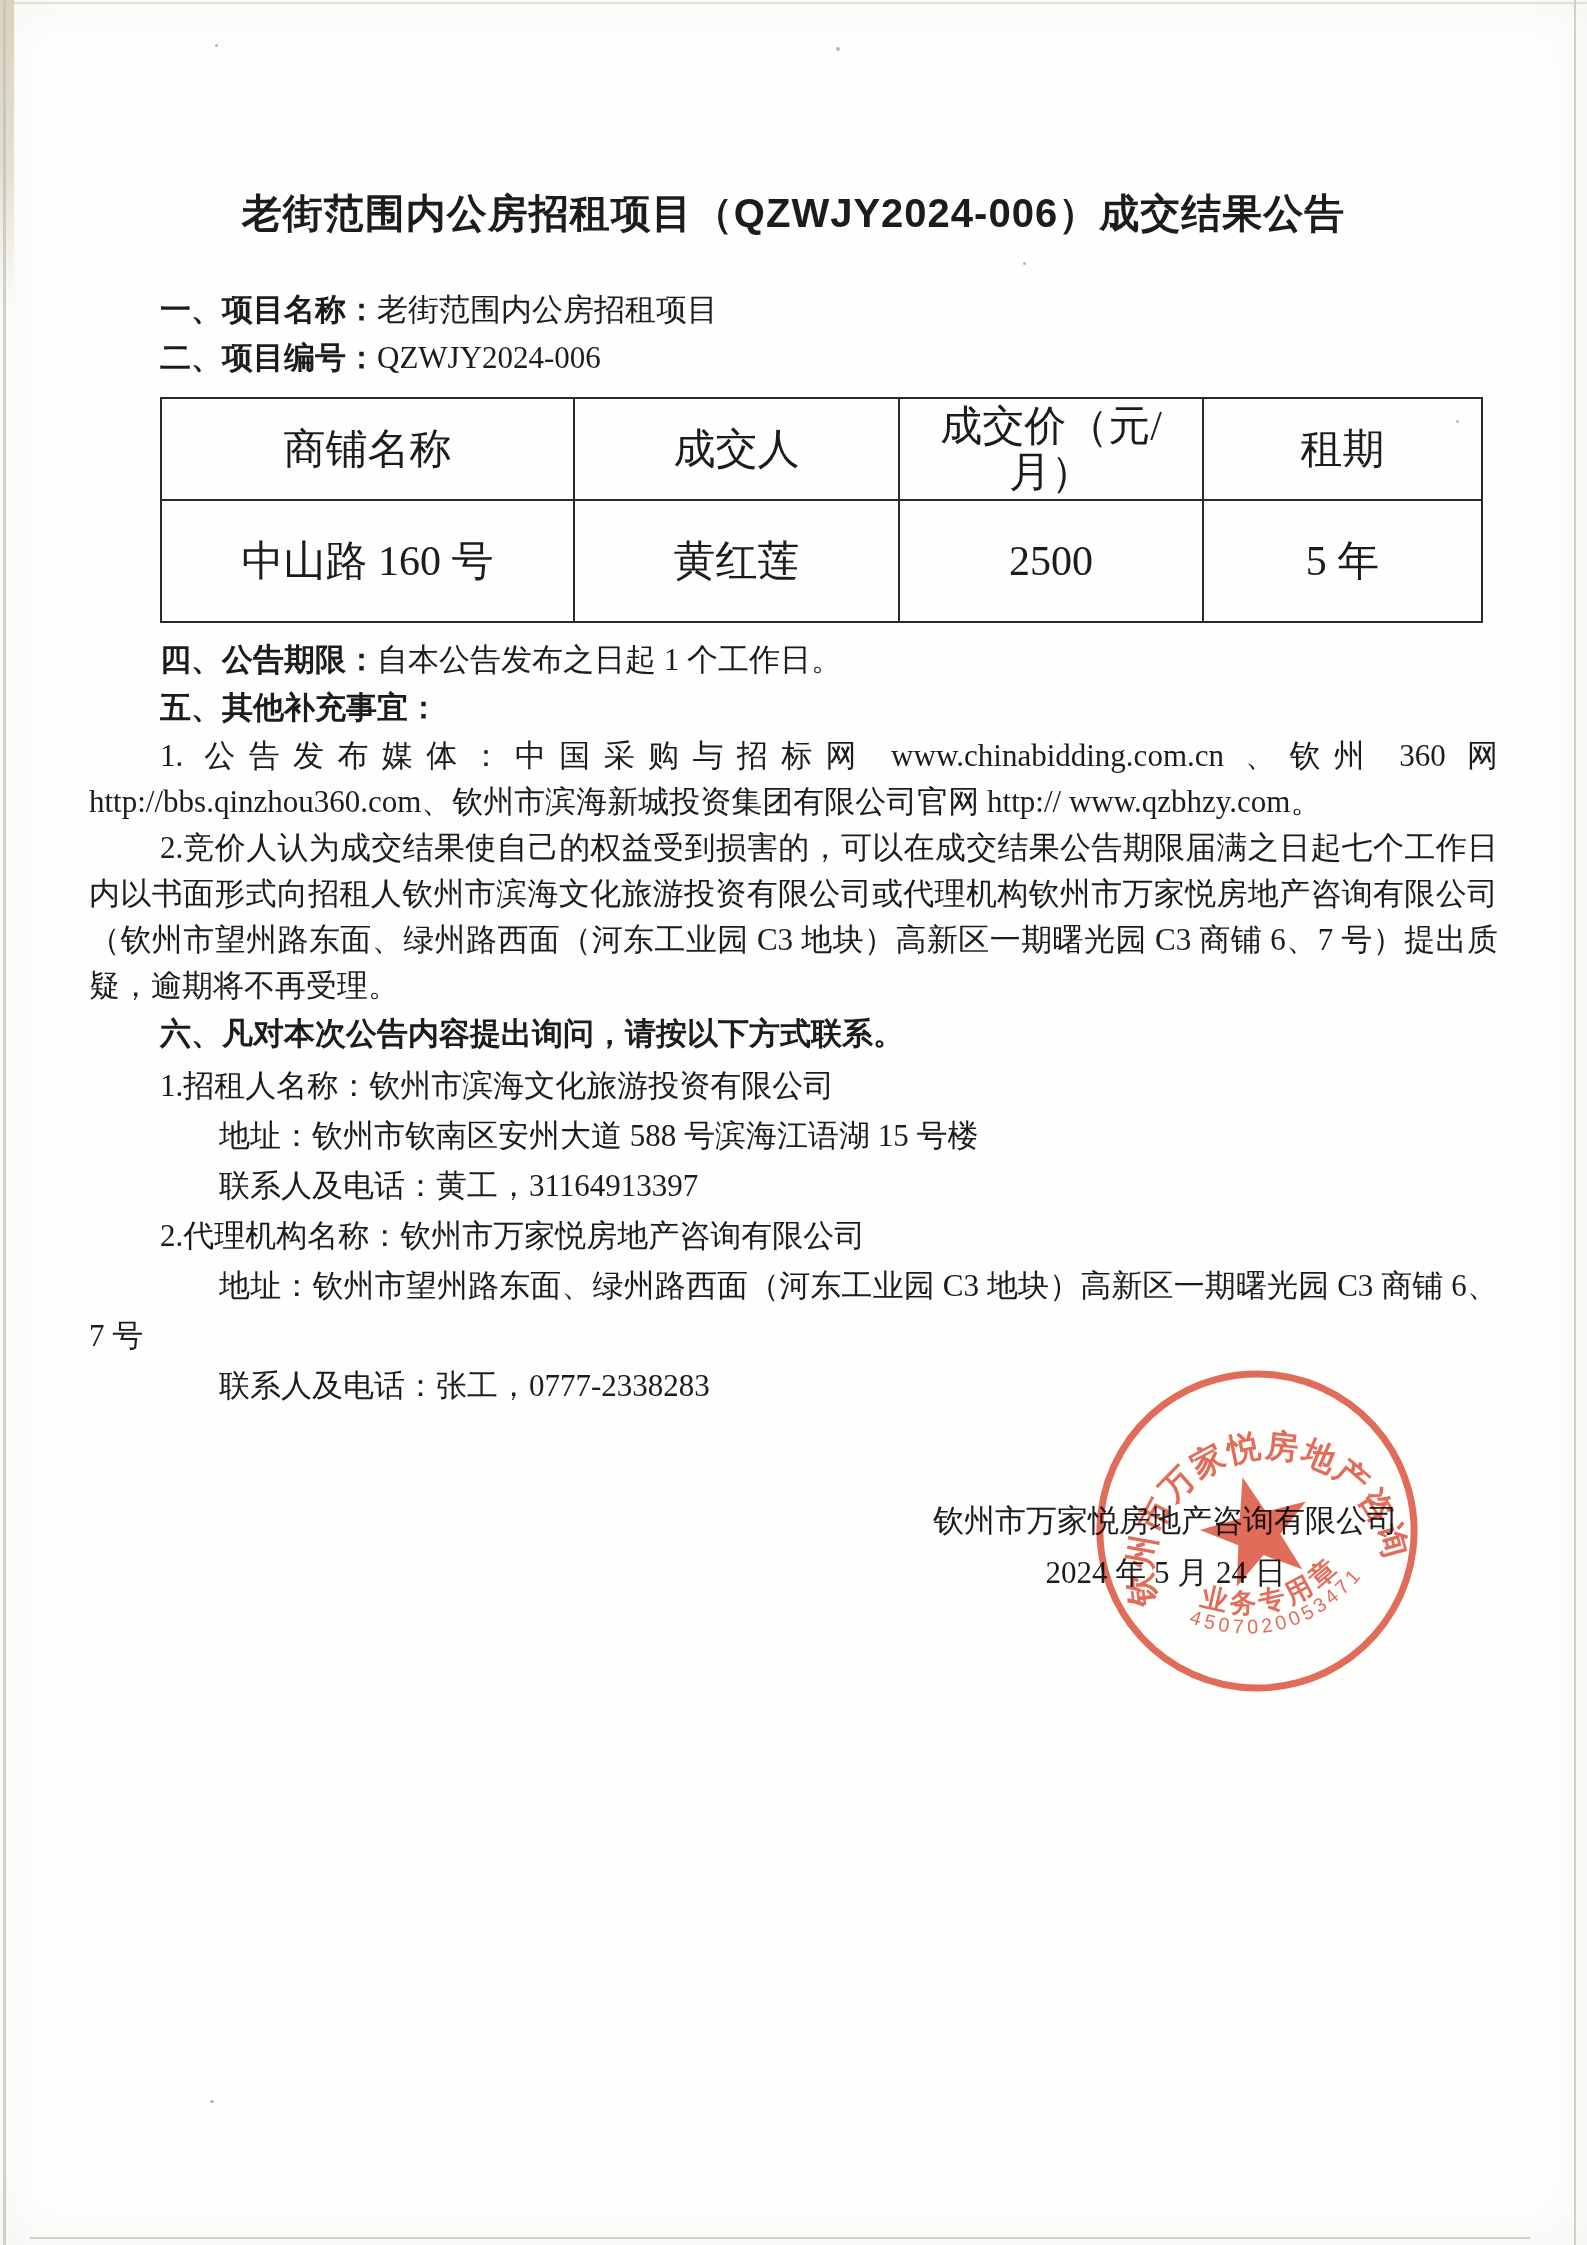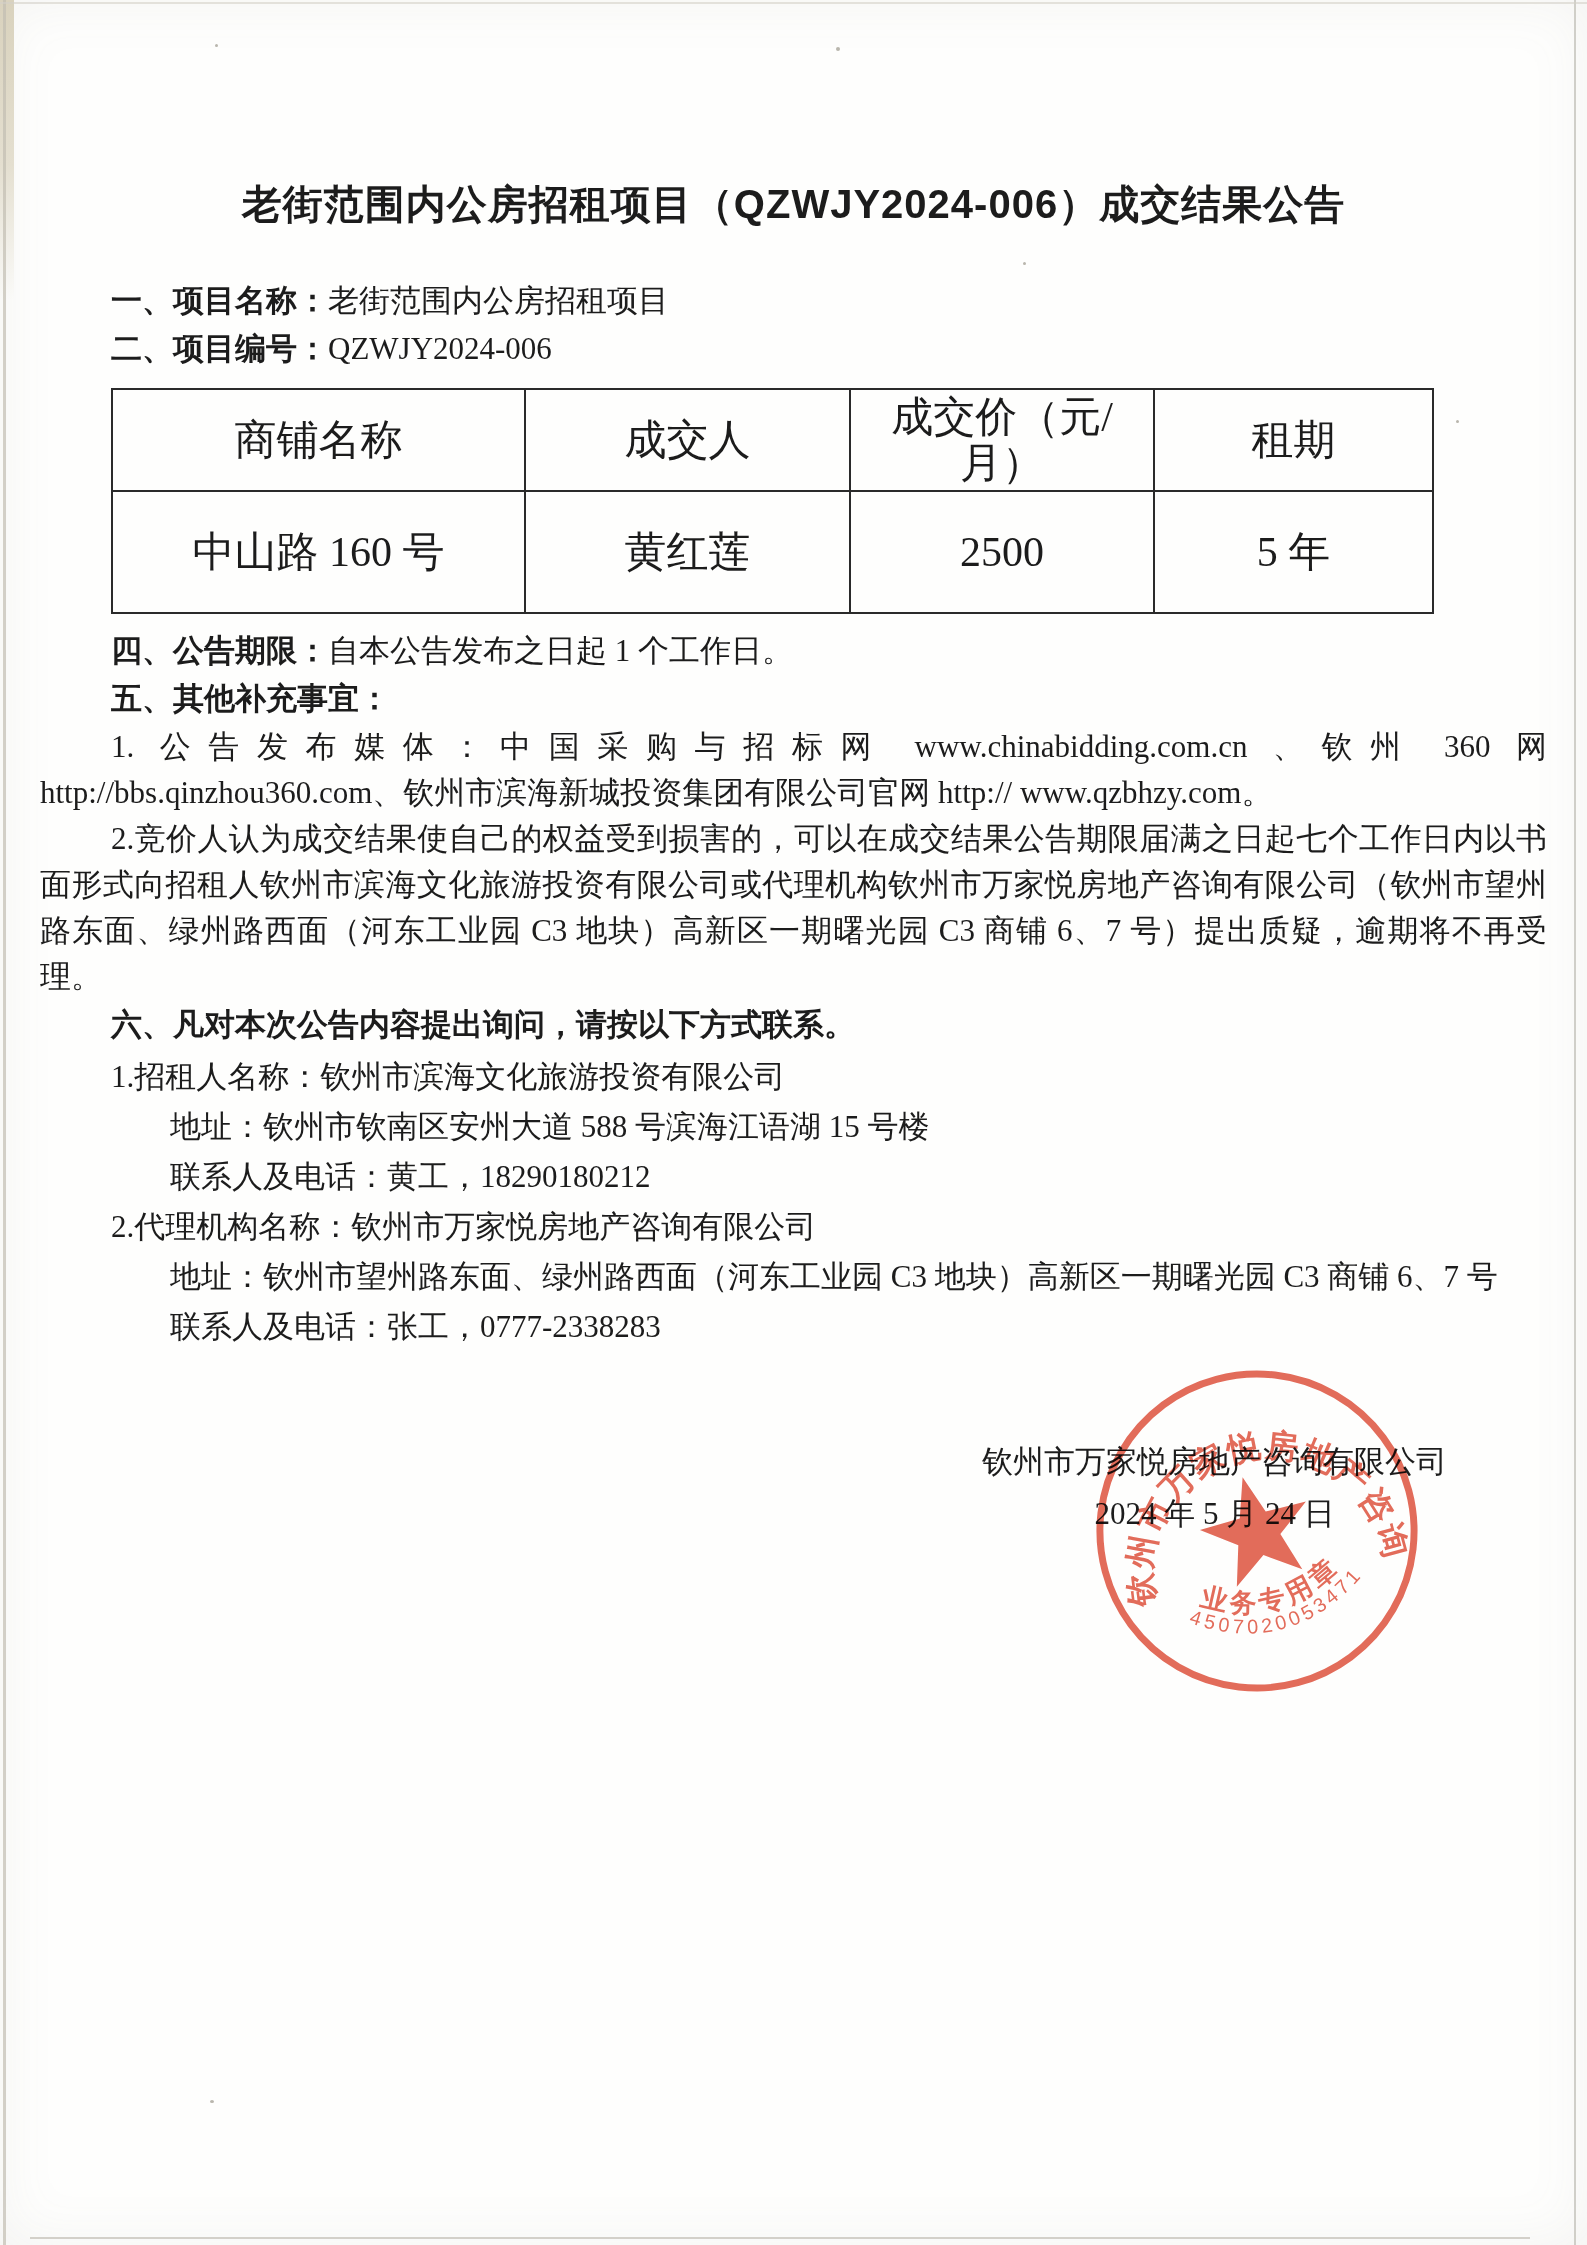--- a/index.html
+++ b/index.html
@@ -7,22 +7,22 @@
     position:relative;
     width:1587px;height:2245px;
     margin:0 auto;
     background:#fefefd;
     overflow:hidden;
     font-family:"Liberation Serif","DejaVu Serif",serif;
     color:#1c1c1c;
     box-shadow:inset 0 0 60px rgba(120,115,100,0.08);
   }
   .content{
-    position:absolute;left:0;top:0;width:1587px;
-    padding:0 40px;box-sizing:border-box;
+    position:absolute;left:0;top:9px;width:1587px;
+    padding:0 89px;box-sizing:border-box;
   }
   .doc-title{
     margin-top:178px;
     text-align:center;
     font-family:"Liberation Sans","DejaVu Sans",sans-serif;
     font-weight:700;
     font-size:40px;
     line-height:52px;
     letter-spacing:1px;
   }
@@ -145,21 +145,21 @@
 
       <p class="line-justify">1. 公告发布媒体：中国采购与招标网 www.chinabidding.com.cn 、钦州 360 网</p>
       <p class="line-plain">http://bbs.qinzhou360.com、钦州市滨海新城投资集团有限公司官网 http:// www.qzbhzy.com。</p>
 
       <p class="para">2.竞价人认为成交结果使自己的权益受到损害的，可以在成交结果公告期限届满之日起七个工作日内以书面形式向招租人钦州市滨海文化旅游投资有限公司或代理机构钦州市万家悦房地产咨询有限公司（钦州市望州路东面、绿州路西面（河东工业园 C3 地块）高新区一期曙光园 C3 商铺 6、7 号）提出质疑，逾期将不再受理。</p>
 
       <p class="sec sec6"><span class="lbl">六、凡对本次公告内容提出询问，请按以下方式联系。</span></p>
 
       <p class="contact-line">1.招租人名称：钦州市滨海文化旅游投资有限公司</p>
       <p class="contact-sub">地址：钦州市钦南区安州大道 588 号滨海江语湖 15 号楼</p>
-      <p class="contact-sub">联系人及电话：黄工，18290180212</p>
+      <p class="contact-sub">联系人及电话：黄工，31164913397</p>
 
       <p class="contact-line">2.代理机构名称：钦州市万家悦房地产咨询有限公司</p>
       <p class="contact-sub">地址：钦州市望州路东面、绿州路西面（河东工业园 C3 地块）高新区一期曙光园 C3 商铺 6、7 号</p>
       <p class="contact-sub">联系人及电话：张工，0777-2338283</p>
 
       <div class="signature">
         <div>钦州市万家悦房地产咨询有限公司</div>
         <div>2024 年 5 月 24 日</div>
       </div>
     </div>

